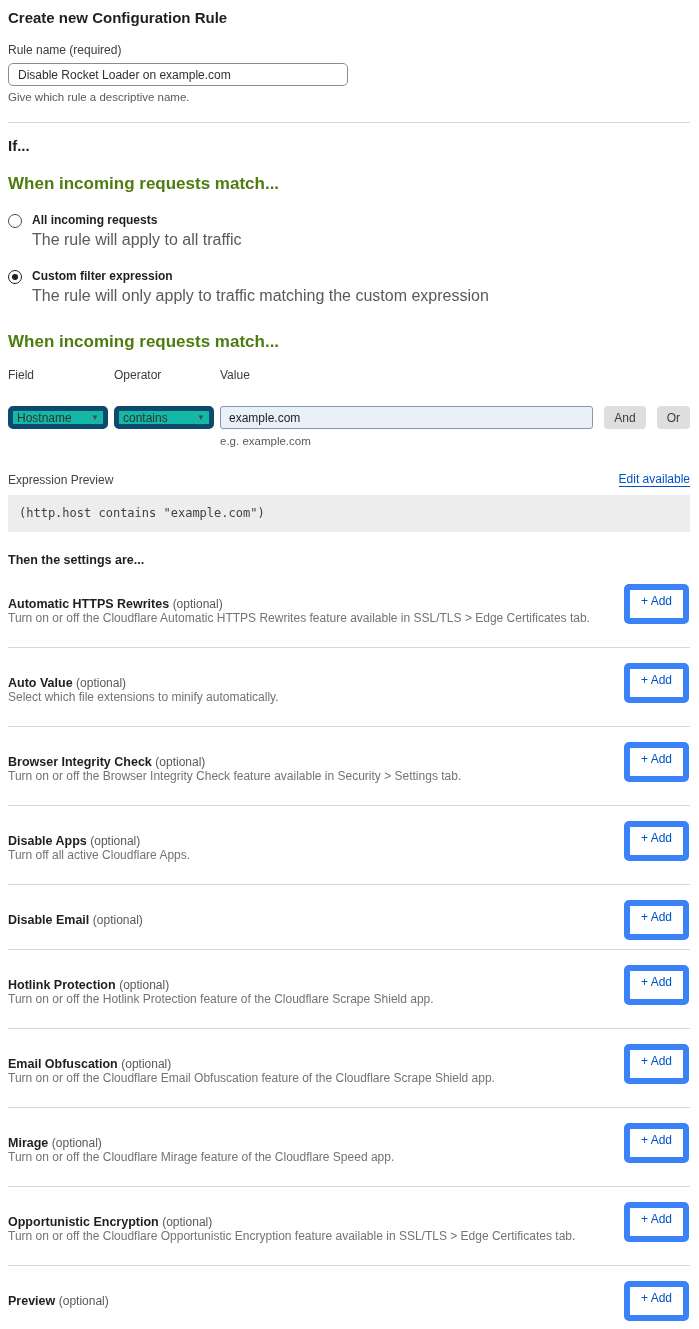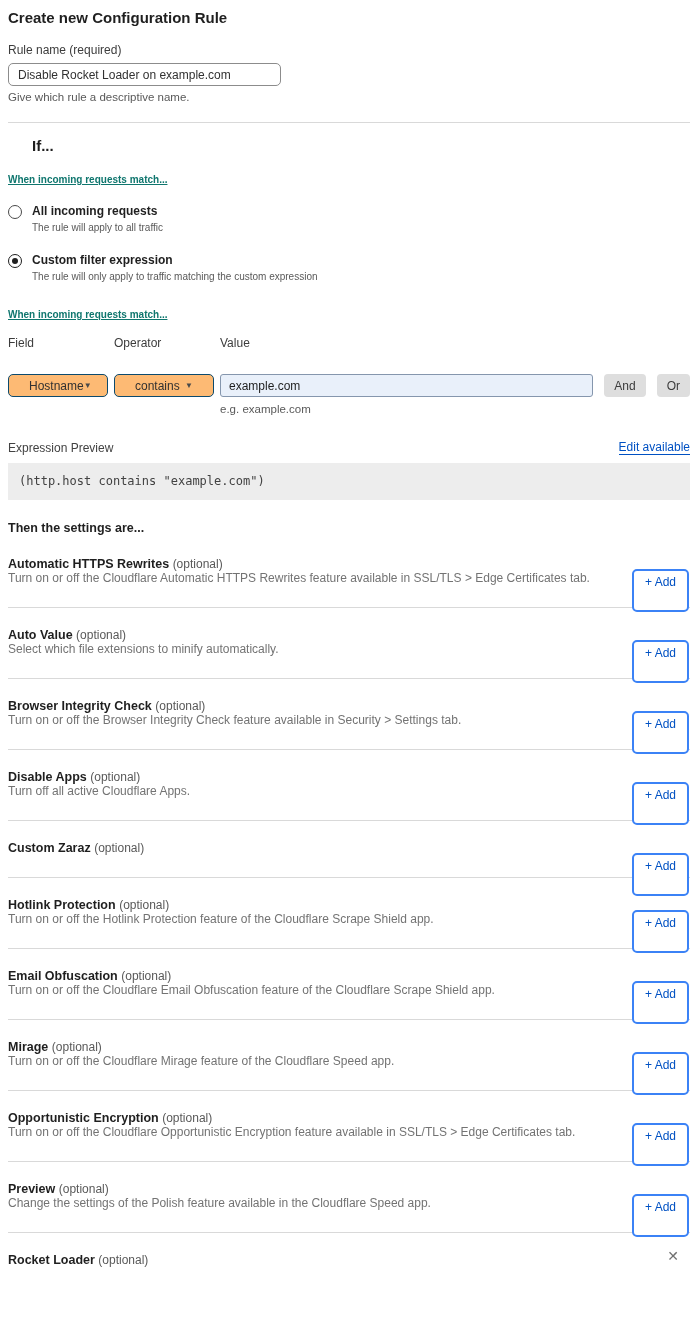--- a/index.html
+++ b/index.html
@@ -13,37 +13,37 @@
   }
   .page { padding: 8px 9px 20px 8px; }
 
   .page-title { font-size: 15px; font-weight: bold; color: #1f1f1f; margin-top: 1px; }
 
   
   .field-label { font-size: 12px; color: #3c3c3c; margin-top: 17px; }
   .rule-name-input {
     display: block;
     margin-top: 6px;
-    width: 273px;
+    width: 340px;
     height: 23px;
     border: 1px solid #8c8c8c;
     border-radius: 5px;
     padding: 0 9px;
     font-size: 12px;
     color: #313131;
     font-family: "Liberation Sans", sans-serif;
     outline: none;
     background: #fff;
   }
   .helper { font-size: 11.5px; color: #595959; margin-top: 5px; }
 
   .divider { border: none; border-top: 1px solid #d9d9d9; margin-top: 19px; }
 
-  .if-heading { font-size: 15px; font-weight: bold; color: #1f1f1f; margin-top: 14px; margin-left: 24px; }
-  .match-heading { font-size: 10px; font-weight: bold; color: #0f766e; margin-top: 20px; text-decoration: underline; }
+  .if-heading { font-size: 15px; font-weight: bold; color: #1f1f1f; margin-top: 14px; }
+  .match-heading { font-size: 17px; font-weight: bold; color: #4d7c0f; margin-top: 20px; }
 
   
   .radio-row { display: flex; margin-top: 19px; }
   .radio-row + .radio-row { margin-top: 20px; }
   .radio-circle {
     flex: 0 0 auto;
     width: 14px; height: 14px;
     border: 1px solid #4a4a4a;
     border-radius: 50%;
     margin: 1px 8px 0 0;
@@ -55,37 +55,37 @@
   .radio-circle.selected::after {
     content: "";
     position: absolute;
     left: 3px; top: 3px;
     width: 6px; height: 6px;
     border-radius: 50%;
     background: #1f1f1f;
   }
   .radio-texts { padding-left: 2px; }
   .radio-label { font-size: 12px; font-weight: bold; color: #1f1f1f; cursor: pointer; }
-  .radio-desc { font-size: 10px; color: #595959; margin-top: 4px; }
+  .radio-desc { font-size: 16px; color: #595959; margin-top: 4px; }
 
   
   .filter-row { display: flex; align-items: flex-end; margin-top: 16px; }
   .filter-col-label { font-size: 12px; color: #3c3c3c; margin-bottom: 24px; }
   .col-field { width: 100px; margin-right: 6px; }
   .col-operator { width: 100px; margin-right: 6px; }
   .col-value { flex: 1 1 auto; }
   .select-box {
     height: 23px;
-    border: 1px solid #0c4a6e;
+    border: 5px solid #0c4a6e;
     border-radius: 5px;
-    background: #fdba74;
+    background: #14b8a6;
     display: flex;
     align-items: center;
     justify-content: space-between;
-    padding: 0 20px;
+    padding: 0 4px;
     font-size: 12px;
     color: #313131;
     cursor: pointer;
   }
   .chevron { font-size: 8px; color: #4a4a4a; line-height: 1; }
   .value-input {
     width: 100%;
     height: 23px;
     border: 1px solid #8596ad;
     border-radius: 3px;
@@ -133,33 +133,33 @@
   .settings-heading { font-size: 12.5px; font-weight: bold; color: #1f1f1f; margin-top: 21px; }
 
   
   .settings-list { margin-top: 2px; }
   .setting-row {
     position: relative;
     padding: 20px 0 22px;
     border-bottom: 1px solid #d9d9d9;
   }
   .setting-row.last { border-bottom: none; }
-  .setting-title { font-size: 12.5px; font-weight: bold; color: #1f1f1f; }
+  .setting-title { font-size: 12.5px; font-weight: bold; color: #1f1f1f; margin-top: 8px; }
   .setting-optional { font-weight: normal; color: #595959; font-size: 12px; }
   .setting-desc { font-size: 12px; color: #737373; }
   .add-btn {
     position: absolute;
     right: 1px;
-    top: 32px;
+    top: 15px;
     background: #fff;
-    border: 2px solid #3b82f6;
+    border: 6px solid #3b82f6;
     border-radius: 5px;
     color: #0051c3;
     font-size: 12px;
-    padding: 4px 11px 21px;
+    padding: 4px 11px 10px;
     font-family: "Liberation Sans", sans-serif;
     cursor: pointer;
   }
   .close-icon {
     position: absolute;
     right: 11px;
     top: 16px;
     font-size: 14px;
     color: #707070;
     cursor: pointer;
@@ -254,21 +254,21 @@
       <button class="add-btn">+ Add</button>
     </div>
 
     <div class="setting-row">
       <div class="setting-title"><span>Disable Apps</span> <span class="setting-optional">(optional)</span></div>
       <div class="setting-desc">Turn off all active Cloudflare Apps.</div>
       <button class="add-btn">+ Add</button>
     </div>
 
     <div class="setting-row">
-      <div class="setting-title"><span>Custom Zaraz</span> <span class="setting-optional">(optional)</span></div>
+      <div class="setting-title"><span>Disable Email</span> <span class="setting-optional">(optional)</span></div>
       <button class="add-btn">+ Add</button>
     </div>
 
     <div class="setting-row">
       <div class="setting-title"><span>Hotlink Protection</span> <span class="setting-optional">(optional)</span></div>
       <div class="setting-desc">Turn on or off the Hotlink Protection feature of the Cloudflare Scrape Shield app.</div>
       <button class="add-btn">+ Add</button>
     </div>
 
     <div class="setting-row">
@@ -284,21 +284,20 @@
     </div>
 
     <div class="setting-row">
       <div class="setting-title"><span>Opportunistic Encryption</span> <span class="setting-optional">(optional)</span></div>
       <div class="setting-desc">Turn on or off the Cloudflare Opportunistic Encryption feature available in SSL/TLS &gt; Edge Certificates tab.</div>
       <button class="add-btn">+ Add</button>
     </div>
 
     <div class="setting-row">
       <div class="setting-title"><span>Preview</span> <span class="setting-optional">(optional)</span></div>
-      <div class="setting-desc">Change the settings of the Polish feature available in the Cloudflare Speed app.</div>
       <button class="add-btn">+ Add</button>
     </div>
 
     <div class="setting-row last">
       <div class="setting-title"><span>Rocket Loader</span> <span class="setting-optional">(optional)</span></div>
 
       <span class="close-icon">✕</span>
 
     </div>
 

